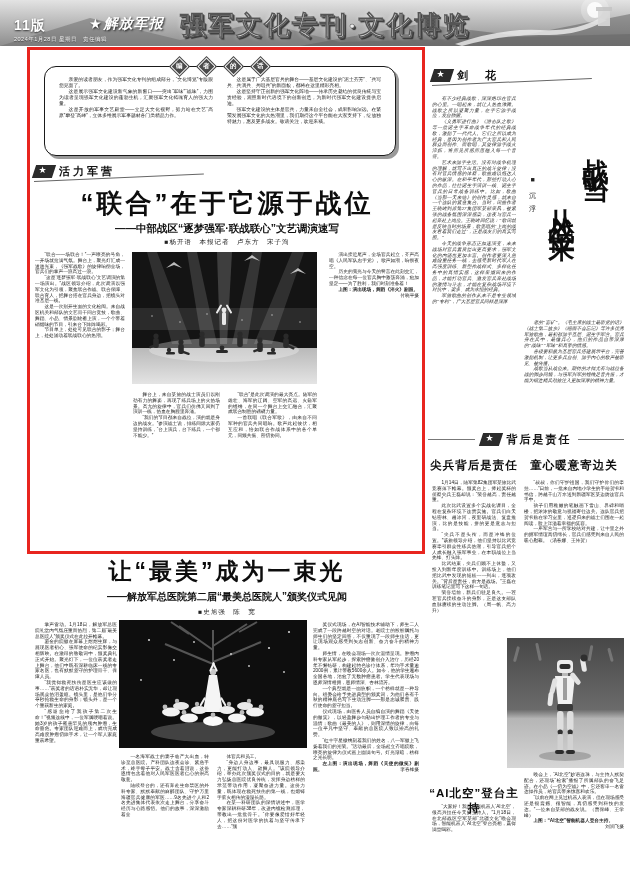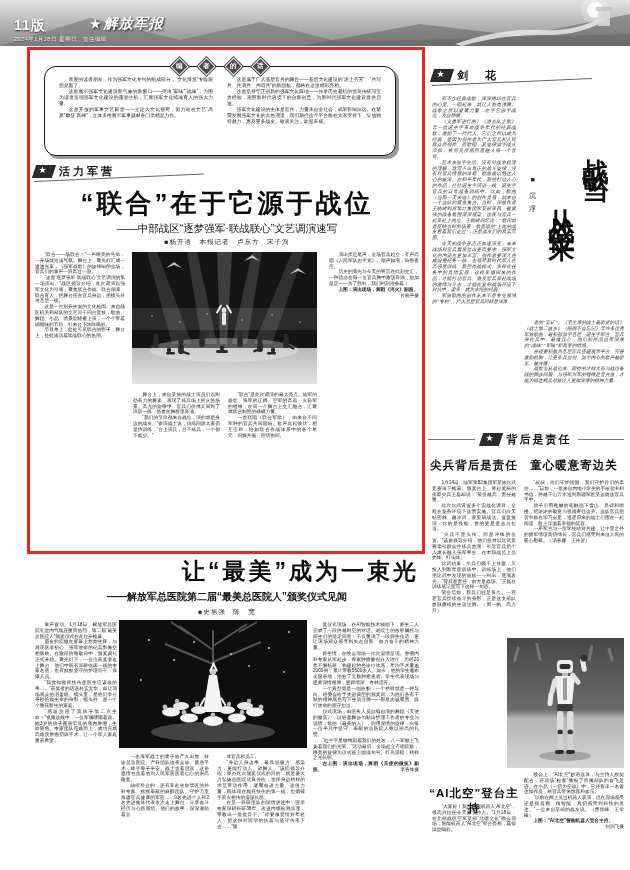--- a/index.html
+++ b/index.html
@@ -35,21 +35,21 @@
 
   
   .section-logo{position:absolute;display:flex;align-items:center;gap:5px;z-index:5;}
   .emblem{display:inline-block;width:20px;height:13px;background:#2b2b2b;transform:skewX(-18deg);position:relative;}
   .emblem i{position:absolute;left:4px;top:0px;transform:skewX(18deg);color:#fff;font-size:9px;font-style:normal;}
   .section-label{font-weight:900;font-size:11px;letter-spacing:3px;color:#111;}
   .slash-line{position:absolute;height:1px;background:#666;transform:rotate(-2.5deg);transform-origin:left;}
 
   
   .headline-main{position:absolute;left:35px;top:186px;width:384px;text-align:center;font-size:26px;font-weight:900;letter-spacing:3px;color:#0d0d0d;}
-  .subhead-main{position:absolute;left:35px;top:222px;width:384px;text-align:center;font-size:10.5px;font-weight:normal;color:#111;}
+  .subhead-main{position:absolute;left:35px;top:222px;width:384px;text-align:center;font-size:10.5px;font-weight:bold;color:#111;}
   .byline{position:absolute;width:384px;text-align:center;font-size:6.5px;color:#222;letter-spacing:1px;}
 
   .col{position:absolute;font-size:4.7px;line-height:5.8px;text-align:justify;color:#1b1b1b;overflow:hidden;}
   .col p{margin:0;text-indent:2em;}
   .kai{font-family:"Liberation Serif","DejaVu Serif",serif;color:#2c2c2c;font-style:italic;}
   .caption{margin-top:2px;}
   .cap-bold{font-weight:bold;}
   .cap-credit{float:right;font-weight:normal;}
 
   .photo{position:absolute;background:#111;overflow:hidden;}
@@ -57,21 +57,21 @@
   
   .vh{position:absolute;writing-mode:vertical-rl;font-family:"Liberation Serif","DejaVu Serif",serif;
       font-weight:900;font-size:26px;letter-spacing:9px;color:#0c0c0c;}
   .vh-author{position:absolute;writing-mode:vertical-rl;font-size:7px;letter-spacing:3px;color:#222;}
 
   #culture-header{position:absolute;left:428px;top:432px;width:196px;display:flex;align-items:center;gap:6px;}
   #culture-header .rule{flex:1;height:1px;background:#777;}
   .sub-headline{position:absolute;font-size:11.5px;font-weight:700;letter-spacing:1px;color:#0d0d0d;text-align:center;}
 
   
-  .headline-bottom{position:absolute;left:35px;top:556px;width:384px;text-align:right;font-size:23px;font-weight:900;letter-spacing:3px;color:#0d0d0d;}
+  .headline-bottom{position:absolute;left:35px;top:556px;width:384px;text-align:center;font-size:23px;font-weight:900;letter-spacing:3px;color:#0d0d0d;}
   .subhead-bottom{position:absolute;left:35px;top:590px;width:384px;text-align:center;font-size:10px;font-weight:bold;color:#111;}
 </style>
 </head>
 <body>
 
 <div id="page">
 
   <div id="header">
     <svg width="630" height="46" viewBox="0 0 630 46">
       <defs>
@@ -85,20 +85,21 @@
       <polygon points="300,46 420,24 520,36 630,14 630,46" fill="#5c5c5c" opacity="0.5"></polygon>
       <circle cx="595" cy="10" r="8" fill="#ffffff" opacity="0.85"></circle>
       <circle cx="595" cy="10" r="14" fill="#ffffff" opacity="0.25"></circle>
       <path d="M455,44 Q500,28 540,30 Q575,32 600,18 L607,20 Q578,36 545,35 Q505,34 462,46 Z" fill="#efefef" opacity="0.8"></path>
       <rect x="598" y="10" width="12" height="16" fill="#d8d8d8" opacity="0.9"></rect>
       <rect x="596" y="7" width="16" height="4" fill="#c4c4c4" opacity="0.9"></rect>
     </svg>
     <span class="edition">11版</span>
     <span class="paper-logo"><i class="paper-star">★</i><span>解放军报</span></span>
     <span class="dateline">2024年1月28日 星期日　责任编辑</span>
+    <div class="banner-title">强军文化专刊·文化博览</div>
   </div>
 
   <div id="red-box"></div>
 
   <div id="ednote">
     <div id="ednote-diamonds">
       <div class="diamond">
           <span>编</span>
         </div>
       <div class="diamond">

